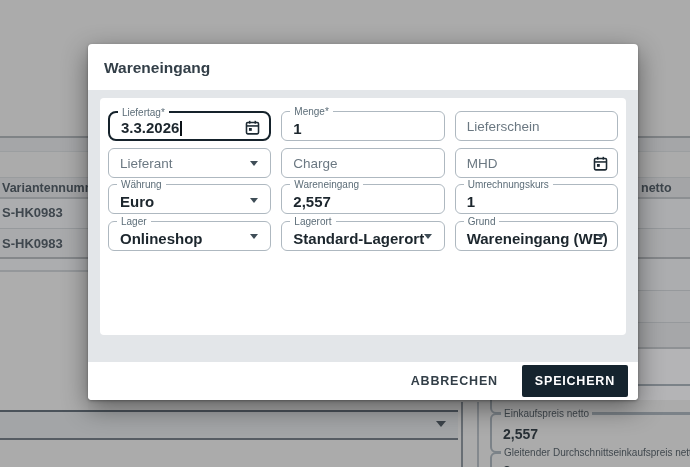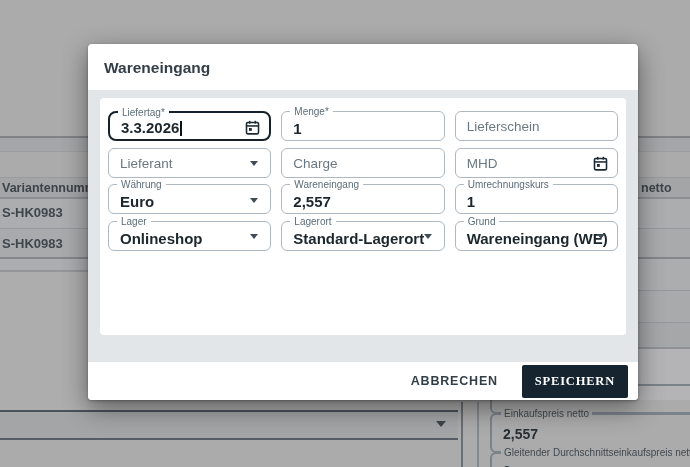--- a/index.html
+++ b/index.html
@@ -44,21 +44,21 @@
   .field.focused .fvalue{top:6px;font-weight:700;}
   .fplaceholder{position:absolute;left:11px;top:7px;font-size:13.5px;color:#6b7882;white-space:nowrap;}
   .caret{display:inline-block;width:1.5px;height:15px;background:#0c1217;vertical-align:-3px;margin-left:1px;}
   .dd-icon{position:absolute;right:12px;top:12.5px;width:0;height:0;
     border-left:4.5px solid transparent;border-right:4.5px solid transparent;border-top:5.5px solid #3f4d57;}
   .cal-icon{position:absolute;right:8px;top:6px;width:17px;height:17px;cursor:pointer;}
   .mfooter{position:absolute;left:0;right:0;bottom:0;height:38px;background:#fff;
     display:flex;align-items:center;justify-content:flex-end;gap:20px;padding-right:10px;border-radius:0 0 4px 4px;}
   .btn-cancel{background:none;border:none;font-family:inherit;font-size:12.5px;font-weight:700;
     letter-spacing:.8px;color:#333f48;padding:8px 4px;cursor:pointer;}
-  .btn-save{background:#15242e;border:none;font-family:Liberation Serif, serif;font-size:12.5px;font-weight:700;
+  .btn-save{background:#15242e;border:none;font-family:Liberation Sans, sans-serif;font-size:12.5px;font-weight:700;
     letter-spacing:.8px;color:#fff;padding:9px 13px;border-radius:2px;cursor:pointer;}
 </style>
 </head>
 <body>
 
 <div class="bg">
 
   <div class="hline" style="top:136px;height:2px;background:#7f8386;"></div>
   <div class="band" style="top:138px;height:13px;background:#a5a6a8;"></div>
   <div class="hline" style="top:151px;height:1px;background:#9b9ea0;"></div>

